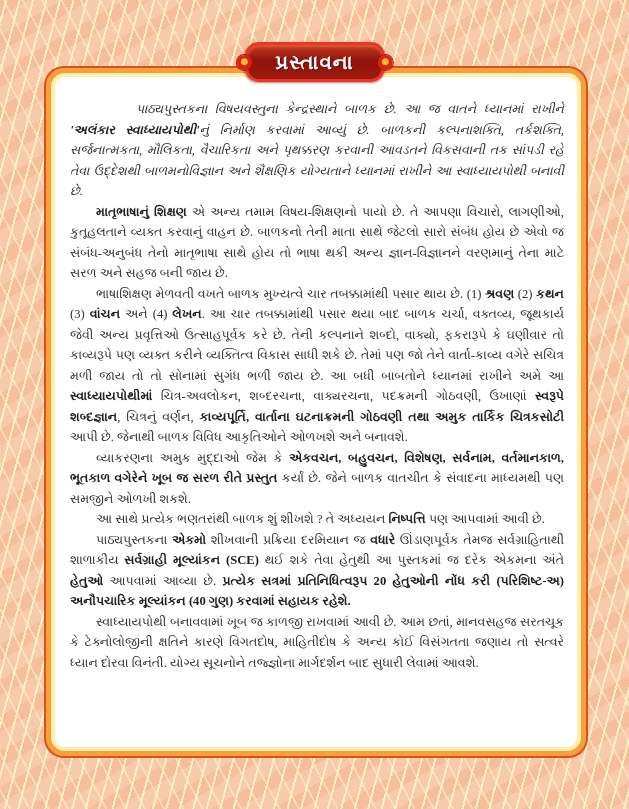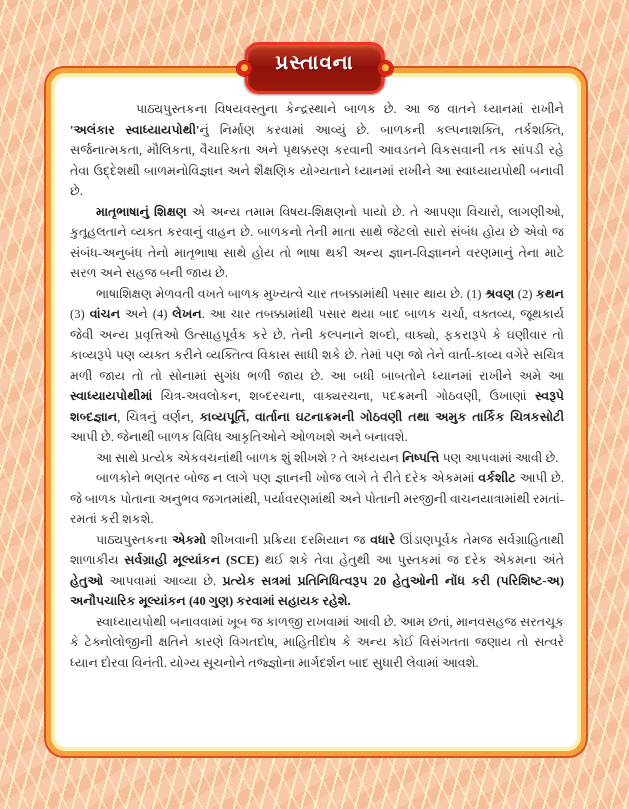--- a/index.html
+++ b/index.html
@@ -28,21 +28,21 @@
     box-sizing:border-box;padding:22px 13px 10px 15px;
   }
 
   
   .banner{
     position:absolute;left:50%;top:42px;transform:translateX(-50%);
     z-index:5;
     background:linear-gradient(180deg,#c03a20 0%,#8e120b 48%,#9c1a0e 100%);
     border:3px solid #ee3524;
     border-radius:14px;
-    padding:5px 28px 17px;
+    padding:5px 28px 5px;
     box-shadow:0 1px 2px rgba(90,10,5,.5), inset 0 2px 3px rgba(255,120,90,.55);
   }
   .banner-title{
     color:#ffffff;font-weight:bold;font-size:20px;line-height:1.2;
     letter-spacing:1px;white-space:nowrap;
     text-shadow:1px 1px 0 #5f0b06;
     font-family:"Liberation Sans","DejaVu Sans",sans-serif;
   }
   .knob{
     position:absolute;top:50%;width:15px;height:15px;margin-top:-7px;
@@ -55,43 +55,43 @@
 
   
   .para{
     margin:0;
     font-size:12.6px;
     line-height:20.5px;
     color:#2d2d2d;
     text-align:justify;
     text-indent:26px;
   }
-  .para.first{text-indent:66px;}
+  .para.first{text-indent:66px;font-style:italic;}
   .para b{font-weight:bold;color:#1f1f1f;}
 </style>
 </head>
 <body>
 
 <div class="page">
 
   <div class="banner">
     <span class="knob left"></span>
     <span class="banner-title">પ્રસ્તાવના</span>
     <span class="knob right"></span>
   </div>
 
   <div class="frame-outer">
     <div class="frame-orange">
       <div class="frame-cream">
         <div class="content">
             <p class="para first"><span>પાઠ્યપુસ્તકના વિષયવસ્તુના કેન્દ્રસ્થાને બાળક છે. આ જ વાતને ધ્યાનમાં રાખીને </span><b>'અલંકાર સ્વાધ્યાયપોથી'</b><span>નું નિર્માણ કરવામાં આવ્યું છે. બાળકની કલ્પનાશક્તિ, તર્કશક્તિ, સર્જનાત્મકતા, મૌલિકતા, વૈચારિકતા અને પૃથક્કરણ કરવાની આવડતને વિકસવાની તક સાંપડી રહે તેવા ઉદ્દેશથી બાળમનોવિજ્ઞાન અને શૈક્ષણિક યોગ્યતાને ધ્યાનમાં રાખીને આ સ્વાધ્યાયપોથી બનાવી છે.</span></p>
             <p class="para"><b>માતૃભાષાનું શિક્ષણ</b><span> એ અન્ય તમામ વિષય-શિક્ષણનો પાયો છે. તે આપણા વિચારો, લાગણીઓ, કુતૂહલતાને વ્યક્ત કરવાનું વાહન છે. બાળકનો તેની માતા સાથે જેટલો સારો સંબંધ હોય છે એવો જ સંબંધ-અનુબંધ તેનો માતૃભાષા સાથે હોય તો ભાષા થકી અન્ય જ્ઞાન-વિજ્ઞાનને વરણમાનું તેના માટે સરળ અને સહજ બની જાય છે.</span></p>
             <p class="para"><span>ભાષાશિક્ષણ મેળવતી વખતે બાળક મુખ્યત્વે ચાર તબક્કામાંથી પસાર થાય છે. (1) </span><b>શ્રવણ</b><span> (2) </span><b>કથન</b><span> (3) </span><b>વાંચન</b><span> અને (4) </span><b>લેખન</b><span>. આ ચાર તબક્કામાંથી પસાર થયા બાદ બાળક ચર્ચા, વક્તવ્ય, જૂથકાર્ય જેવી અન્ય પ્રવૃત્તિઓ ઉત્સાહપૂર્વક કરે છે. તેની કલ્પનાને શબ્દો, વાક્યો, ફકરારૂપે કે ઘણીવાર તો કાવ્યરૂપે પણ વ્યક્ત કરીને વ્યક્તિત્વ વિકાસ સાધી શકે છે. તેમાં પણ જો તેને વાર્તા-કાવ્ય વગેરે સચિત્ર મળી જાય તો તો સોનામાં સુગંધ ભળી જાય છે. આ બધી બાબતોને ધ્યાનમાં રાખીને અમે આ </span><b>સ્વાધ્યાયપોથીમાં</b><span> ચિત્ર-અવલોકન, શબ્દરચના, વાક્યરચના, પદક્રમની ગોઠવણી, ઉખાણાં </span><b>સ્વરૂપે શબ્દજ્ઞાન</b><span>, ચિત્રનું વર્ણન, </span><b>કાવ્યપૂર્તિ, વાર્તાના ઘટનાક્રમની ગોઠવણી તથા અમુક તાર્કિક ચિત્રકસોટી</b><span> આપી છે. જેનાથી બાળક વિવિધ આકૃતિઓને ઓળખશે અને બનાવશે.</span></p>
-            <p class="para"><span>આ સાથે પ્રત્યેક એકવચનાંથી બાળક શું શીખશે ? તે અધ્યયન </span><b>નિષ્પત્તિ</b><span> પણ આપવામાં આવી છે.</span></p>
-            <p class="para"><span>બાળકોને ભણતર બોજ ન લાગે પણ જ્ઞાનની ખોજ લાગે તે રીતે દરેક એકમમાં </span><b>વર્કશીટ</b><span> આપી છે. જે બાળક પોતાના અનુભવ જગતમાંથી, પર્યાવરણમાંથી અને પોતાની મરજીની વાચનયાત્રામાંથી રમતાં-રમતાં કરી શકશે.</span></p>
+            <p class="para"><span>વ્યાકરણના અમુક મુદ્દાઓ જેમ કે </span><b>એકવચન, બહુવચન, વિશેષણ, સર્વનામ, વર્તમાનકાળ, ભૂતકાળ વગેરેને ખૂબ જ સરળ રીતે પ્રસ્તુત</b><span> કર્યાં છે. જેને બાળક વાતચીત કે સંવાદના માધ્યમથી પણ સમજીને ઓળખી શકશે.</span></p>
+            <p class="para"><span>આ સાથે પ્રત્યેક ભણતરાંથી બાળક શું શીખશે ? તે અધ્યયન </span><b>નિષ્પત્તિ</b><span> પણ આપવામાં આવી છે.</span></p>
             <p class="para"><span>પાઠ્યપુસ્તકના </span><b>એકમો</b><span> શીખવાની પ્રક્રિયા દરમિયાન જ </span><b>વધારે</b><span> ઊંડાણપૂર્વક તેમજ સર્વગ્રાહિતાથી શાળાકીય </span><b>સર્વગ્રાહી મૂલ્યાંકન (SCE)</b><span> થઈ શકે તેવા હેતુથી આ પુસ્તકમાં જ દરેક એકમના અંતે </span><b>હેતુઓ</b><span> આપવામાં આવ્યા છે. </span><b>પ્રત્યેક સત્રમાં પ્રતિનિધિત્વરૂપ 20 હેતુઓની નોંધ કરી (પરિશિષ્ટ-અ) અનૌપચારિક મૂલ્યાંકન (40 ગુણ) કરવામાં સહાયક રહેશે.</b></p>
             <p class="para"><span>સ્વાધ્યાયપોથી બનાવવામાં ખૂબ જ કાળજી રાખવામાં આવી છે. આમ છતાં, માનવસહજ સરતચૂક કે ટેક્નોલોજીની ક્ષતિને કારણે વિગતદોષ, માહિતીદોષ કે અન્ય કોઈ વિસંગતતા જણાય તો સત્વરે ધ્યાન દોરવા વિનંતી. યોગ્ય સૂચનોને તજ્જ્ઞોના માર્ગદર્શન બાદ સુધારી લેવામાં આવશે.</span></p>
           </div>
       </div>
     </div>
   </div>
 
 </div>
 
 </body></html>

